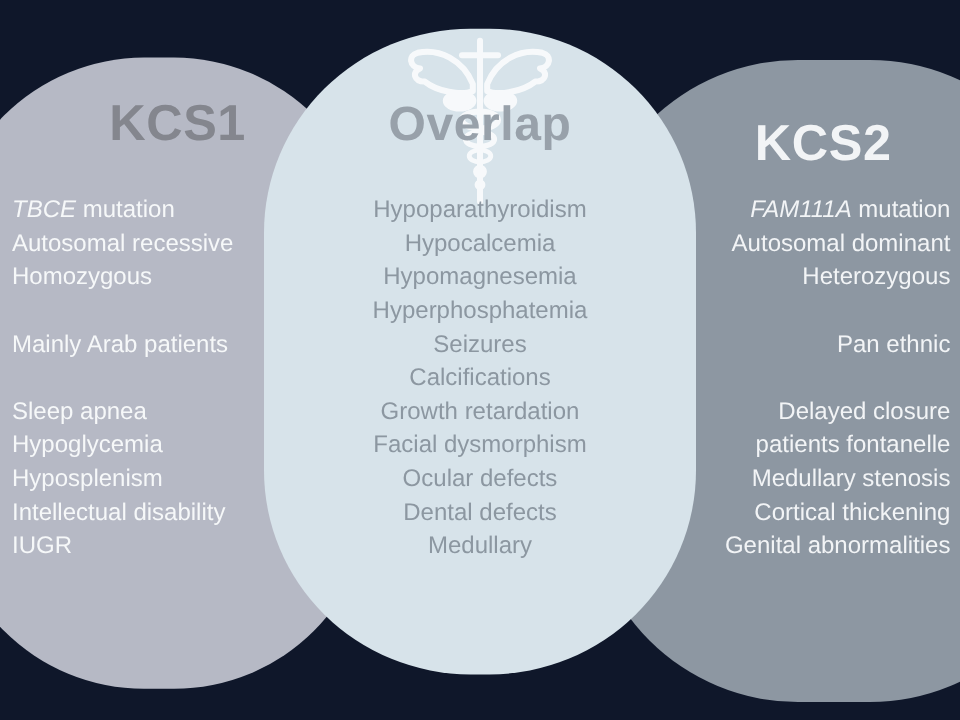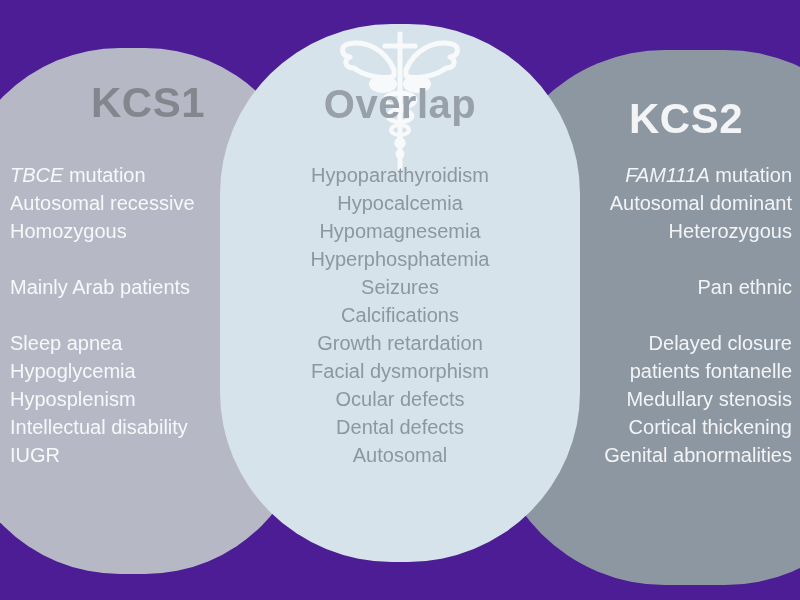--- a/index.html
+++ b/index.html
@@ -1,17 +1,17 @@
 <!DOCTYPE html>
 <html><head>
 <meta charset="utf-8">
 <style>
   html,body{margin:0;padding:0;background:#ffffff;}
   .stage{
-    position:relative;width:800px;height:600px;overflow:hidden;background:#4c1d95;
+    position:relative;width:800px;height:600px;overflow:hidden;background:#0f172a;
     font-family:"Liberation Sans",sans-serif;
   }
   .shape{position:absolute;}
   .shape-left{left:-45px;top:48px;width:355px;height:526px;border-radius:165px;background:#b6b9c5;z-index:1;}
   .shape-right{left:490px;top:50px;width:410px;height:535px;border-radius:175px;background:#8d97a2;z-index:1;}
   .shape-center{left:220px;top:24px;width:360px;height:538px;border-radius:172px / 170px;background:#d7e3ea;z-index:2;}
   .caduceus{position:absolute;left:338px;top:26px;width:124px;height:150px;z-index:3;opacity:.82;}
   .title{position:absolute;margin:0;line-height:1;z-index:4;text-align:center;font-weight:700;font-size:42px;letter-spacing:.5px;}
   .title-left{left:48px;top:82px;width:200px;color:#84868e;}
   .title-center{left:300px;top:84px;width:200px;color:#98a1aa;font-weight:700;font-size:40px;}
@@ -74,21 +74,21 @@
     <div class="row">Hypoparathyroidism</div>
     <div class="row">Hypocalcemia</div>
     <div class="row">Hypomagnesemia</div>
     <div class="row">Hyperphosphatemia</div>
     <div class="row">Seizures</div>
     <div class="row">Calcifications</div>
     <div class="row">Growth retardation</div>
     <div class="row">Facial dysmorphism</div>
     <div class="row">Ocular defects</div>
     <div class="row">Dental defects</div>
-    <div class="row">Autosomal</div>
+    <div class="row">Medullary</div>
   </div>
 
   <div class="list list-right">
     <div class="row"><span class="gene">FAM111A</span><span> mutation</span></div>
     <div class="row">Autosomal dominant</div>
     <div class="row">Heterozygous</div>
     <div class="row"></div>
     <div class="row">Pan ethnic</div>
     <div class="row"></div>
     <div class="row">Delayed closure</div>

